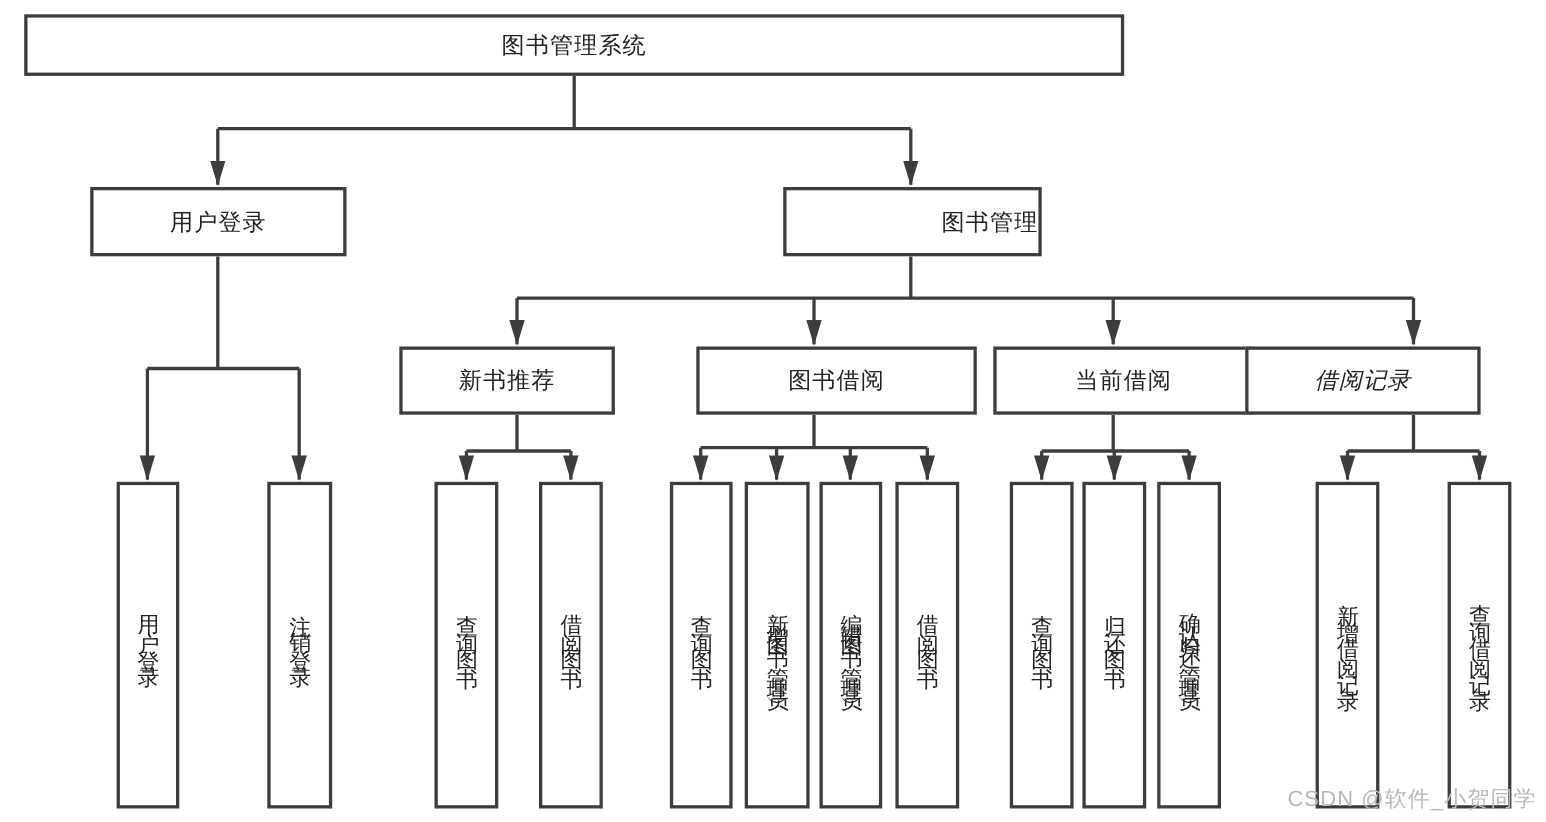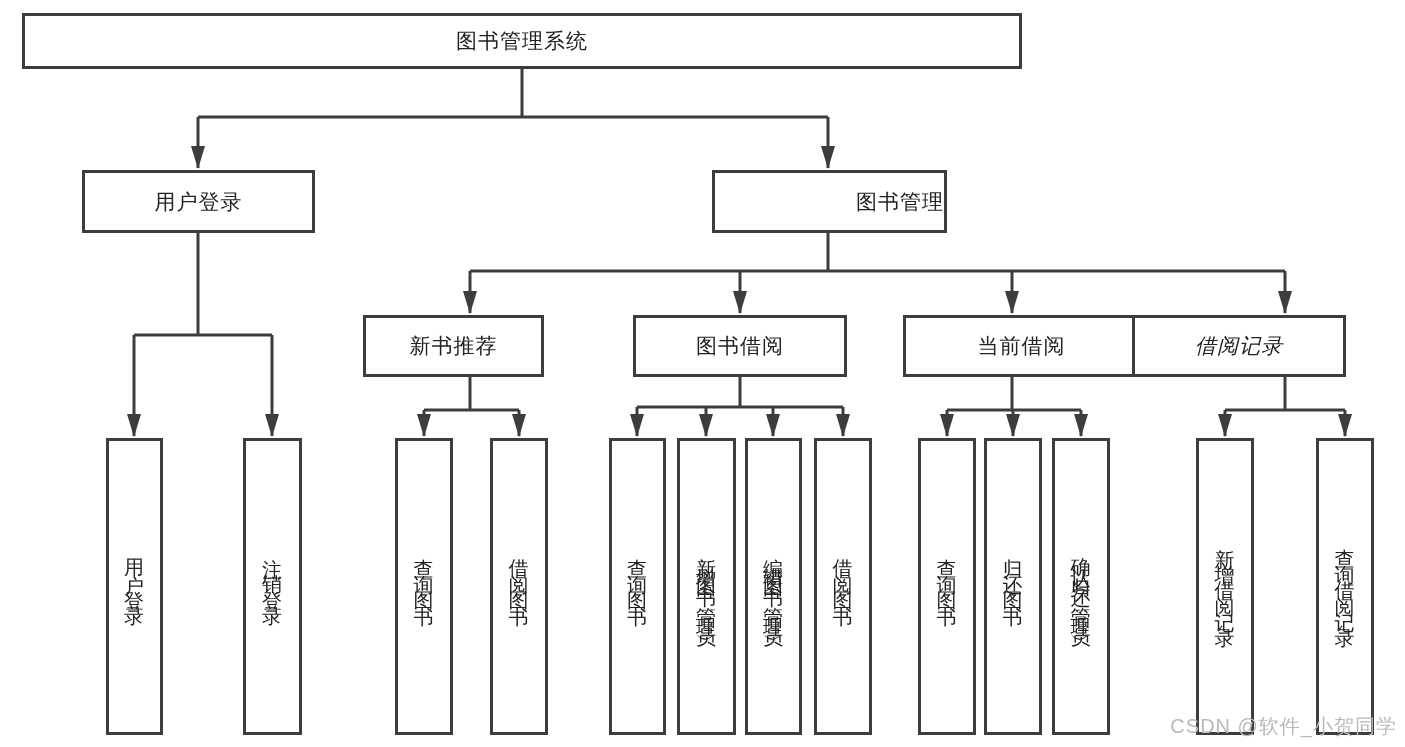--- a/index.html
+++ b/index.html
@@ -138,24 +138,24 @@
     <span>图书管理系统</span>
   </div>
 
   <div class="node lvl2" style="left:82px; width:233px;">
     <span>用户登录</span>
   </div>
   <div class="node lvl2" style="left:712px; width:235px;justify-content:flex-end;">
     <span>图书管理</span>
   </div>
 
-  <div class="node lvl3" style="left:363px; width:181px;">
+  <div class="node lvl3" style="left:363px; width:196px;">
     <span>新书推荐</span>
   </div>
-  <div class="node lvl3" style="left:633px; width:214px;">
+  <div class="node lvl3" style="left:633px; width:255px;">
     <span>图书借阅</span>
   </div>
   <div class="node lvl3" style="left:903px; width:237px;">
     <span>当前借阅</span>
   </div>
   <div class="node lvl3" style="left:1132px; width:214px;font-style:italic;">
     <span>借阅记录</span>
   </div>
 
   <div class="leaf" style="left:106px; width:57px;">

